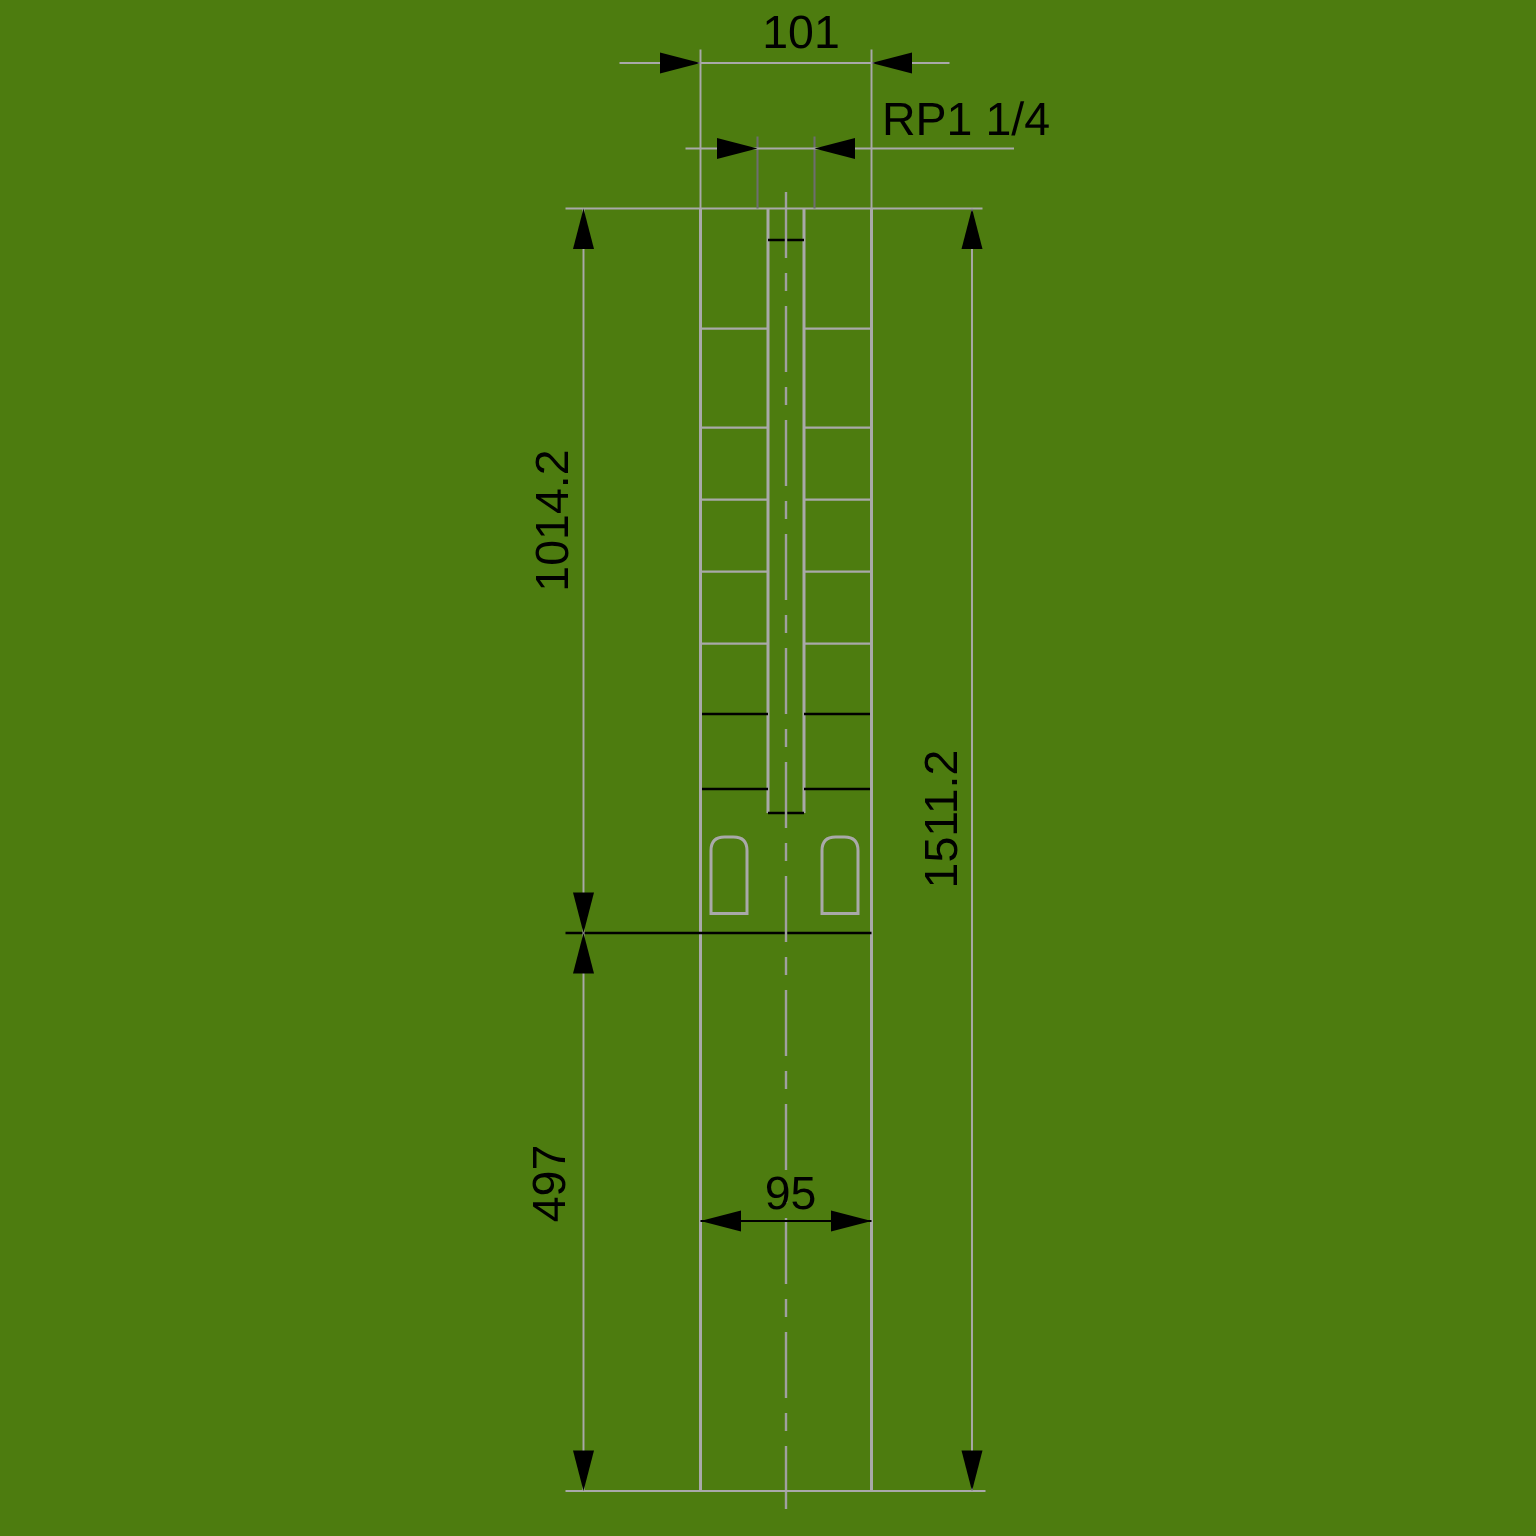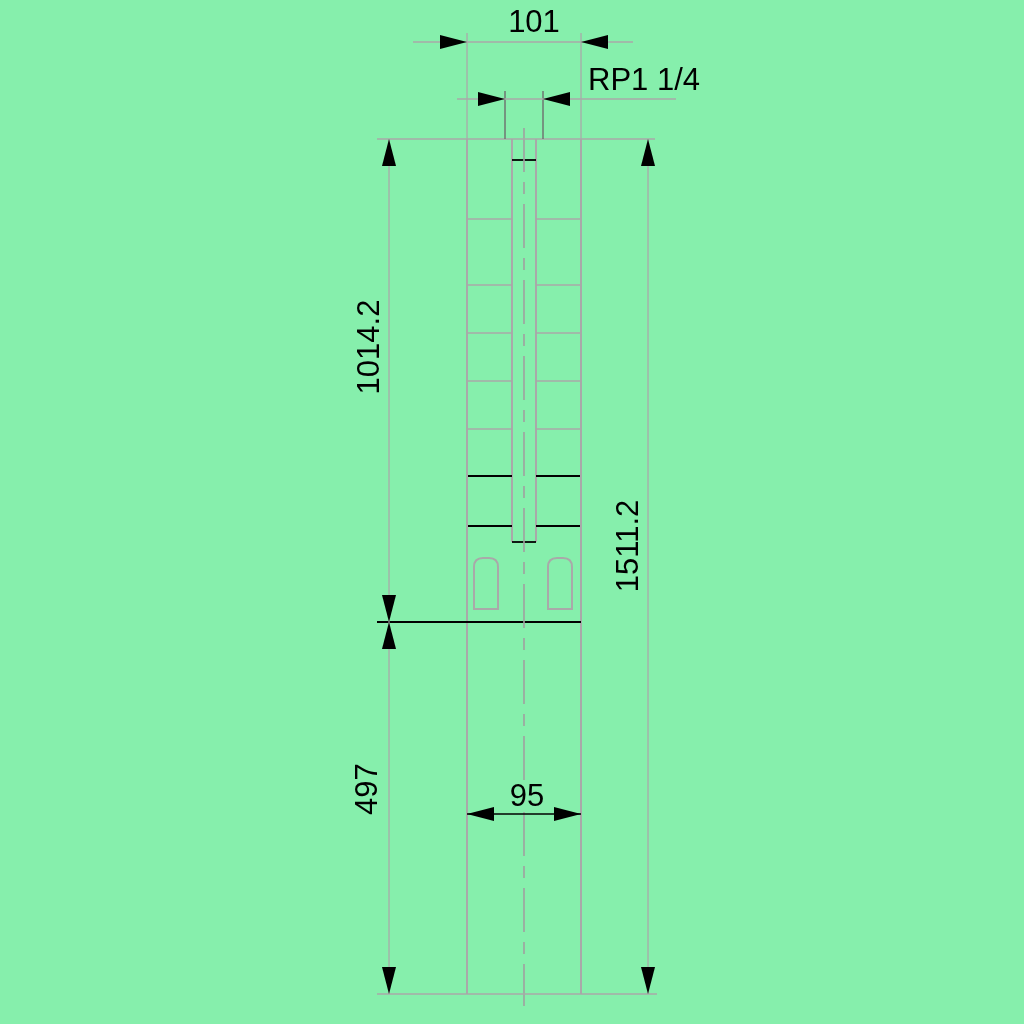--- a/index.html
+++ b/index.html
@@ -1,19 +1,19 @@
 <!DOCTYPE html>
 <html><head>
 <meta charset="utf-8">
 <style>
   html,body{margin:0;padding:0;background:#ffffff;}
   .canvas{
     position:relative;
     width:1024px;height:1024px;
-    background:#86efac;
+    background:#4d7c0f;
     font-family:"Liberation Sans", sans-serif;
     overflow:hidden;
   }
   svg{position:absolute;left:0;top:0;}
   text{
     font-family:"Liberation Sans", sans-serif;
     font-size:31px;
     fill:#000000;
   }
   .ln-body{stroke:#a9a9a9;stroke-width:2;fill:none;}

